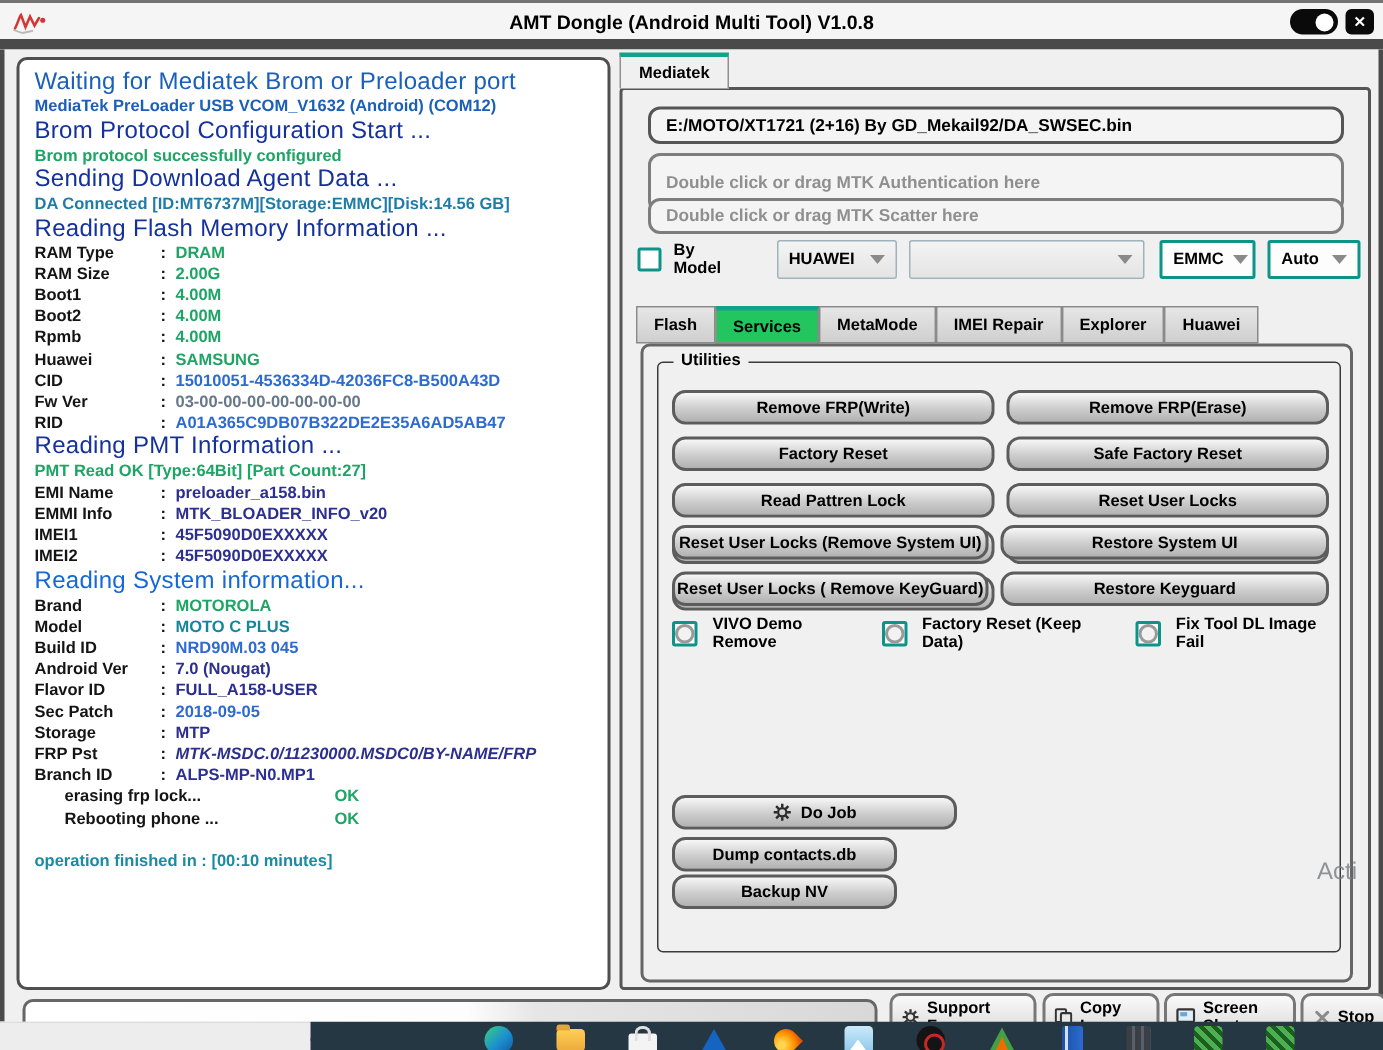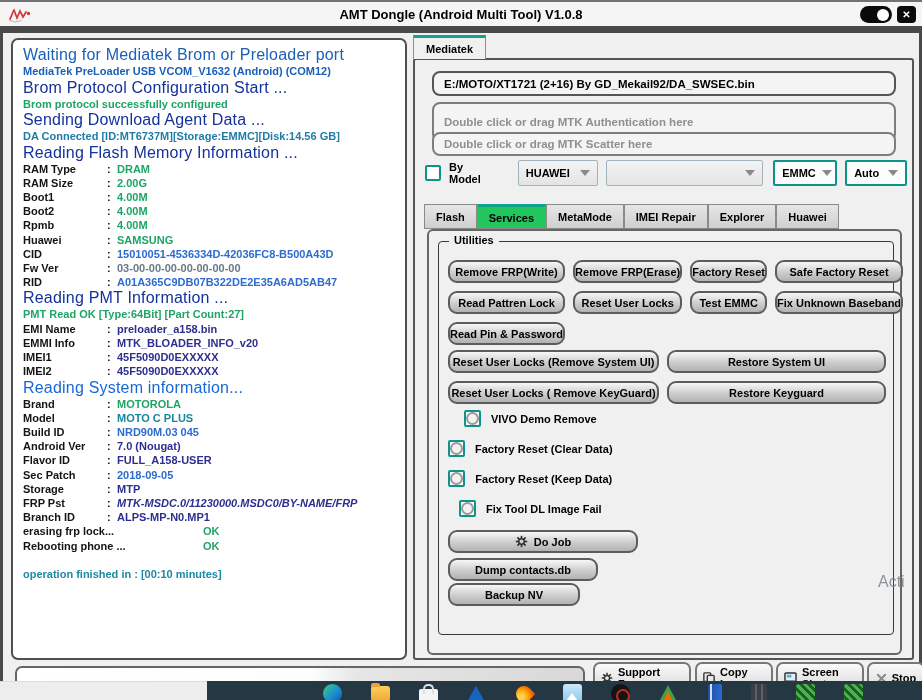--- a/index.html
+++ b/index.html
@@ -25,21 +25,21 @@
   
   .log-panel { position:absolute; left:8px; top:5px; width:396px; height:622px; background:#fff;
                border:2px solid #4f4f4f; border-radius:7px; padding:6px 2px 6px 10px; overflow:hidden; }
   .ll { white-space:nowrap; }
   .ll.h { font-size:16px; font-weight:normal; line-height:18px; letter-spacing:.2px; }
   .ll.s { font-size:11px; font-weight:bold; line-height:14.5px; }
   .ll.kv, .ll.ok { font-size:11px; font-weight:bold; line-height:14.2px; display:flex; }
   .ll.blank { line-height:14px; }
   .ll .k { color:#141414; width:84px; flex:none; }
   .ll .c { color:#141414; width:10px; flex:none; }
-  .ll .k.wide { width:170px; }
+  .ll .k.wide { width:170px;margin-left:20px; }
   .ll .v { font-weight:bold; }
 
   
   .mtk-tab { position:absolute; left:410px; top:2px; height:24px; padding:0 12px; background:#f0f0f0;
              border:1px solid #8f8f8f; border-bottom:none; border-top:3px solid #10a38c;
              font-size:11px; font-weight:bold; display:inline-flex; align-items:center; z-index:2; }
   .right-panel { position:absolute; left:410px; top:25px; width:501px; height:602px;
                  border:2px solid #555; border-radius:3px; background:#f0f0f0; }
 
   .file-box { position:absolute; left:17px; width:464px; height:25px; border:2px solid #555; border-radius:8px;
@@ -65,34 +65,34 @@
                     border:2px solid #666; border-radius:6px; }
   .utilities { position:absolute; left:9px; top:10px; width:456px; height:394px;
                border:1px solid #3a3a3a; border-radius:4px; }
   .utilities .legend { position:absolute; left:10px; top:-8px; background:#f0f0f0; padding:0 5px;
                        font-size:11px; font-weight:bold; }
 
   .ubtn { background:linear-gradient(#f7f7f7,#cdcdcd 55%,#b2b2b2); border:2px solid #5c5c5c; border-radius:9px;
           font-size:11px; font-weight:bold; font-family:"Liberation Sans",sans-serif; color:#000; height:23px; cursor:pointer;
           display:flex; align-items:center; justify-content:center; white-space:nowrap; }
   .grid3 { position:absolute; left:9px; top:18px; width:438px; display:grid;
-           grid-template-columns:1fr 1fr 1fr 1fr; gap:8px 8px; }
+           grid-template-columns:1fr 1fr; gap:8px 8px; }
   .grid2 { position:absolute; left:9px; top:108px; width:438px; display:grid;
            grid-template-columns:211px 219px; gap:8px 8px; }
 
-  .chk-list { position:absolute; left:9px; top:168px; display:flex; flex-direction:column; gap:13px;align-items:center; }
+  .chk-list { position:absolute; left:9px; top:168px; display:flex; gap:13px;align-items:center; }
   .chk-item { display:flex; align-items:center; cursor:pointer; }
   .radio-sq { width:17px; height:17px; border:2px solid #0d9488; border-radius:2px; background:#fdfdfd;
               display:flex; align-items:center; justify-content:center; flex:none; }
   .radio-sq::after { content:""; width:9px; height:9px; border:2px solid #9a9a9a; border-radius:50%; background:#f2f2f2; }
   .chk-item .lbl { font-size:11px; font-weight:bold; margin-left:10px; }
 
   .dojob { position:absolute; left:9px; top:288px; width:190px; gap:6px; }
   .dump  { position:absolute; left:9px; top:316px; width:150px; }
-  .backup{ position:absolute; left:9px; top:341px; width:132px; }
+  .backup{ position:absolute; left:9px; top:341px; width:150px; }
 
   
   .progress { position:absolute; left:12px; top:633px; width:570px; height:28px; border:2px solid #666; border-radius:7px;
               background:linear-gradient(90deg,#fff 0%,#fdfdfd 52%,#e6e6e6 60%,#d8d8d8 100%); z-index:1; }
   .fbtn { position:absolute; top:629px; height:32px; background:linear-gradient(#fafafa,#d6d6d6); border:2px solid #777;
           border-radius:7px; font-size:11px; font-weight:bold; display:flex; align-items:center; justify-content:center;
           gap:5px; z-index:1; cursor:pointer; padding:0 6px; }
 
   
   .watermark { position:absolute; left:878px; top:572px; width:44px; overflow:hidden; z-index:4; color:rgba(125,130,136,.85); }
@@ -342,24 +342,20 @@
         <div class="grid2">
             <button class="ubtn">Reset User Locks (Remove System UI)</button>
             <button class="ubtn">Restore System UI</button>
             <button class="ubtn">Reset User Locks ( Remove KeyGuard)</button>
             <button class="ubtn">Restore Keyguard</button>
           </div>
         <div class="chk-list">
             <div class="chk-item">
               <span class="radio-sq"></span>
               <span class="lbl">VIVO Demo Remove</span>
-            </div>
-            <div class="chk-item">
-              <span class="radio-sq"></span>
-              <span class="lbl">Factory Reset (Clear Data)</span>
             </div>
             <div class="chk-item">
               <span class="radio-sq"></span>
               <span class="lbl">Factory Reset (Keep Data)</span>
             </div>
             <div class="chk-item">
               <span class="radio-sq"></span>
               <span class="lbl">Fix Tool DL Image Fail</span>
             </div>
           </div>

